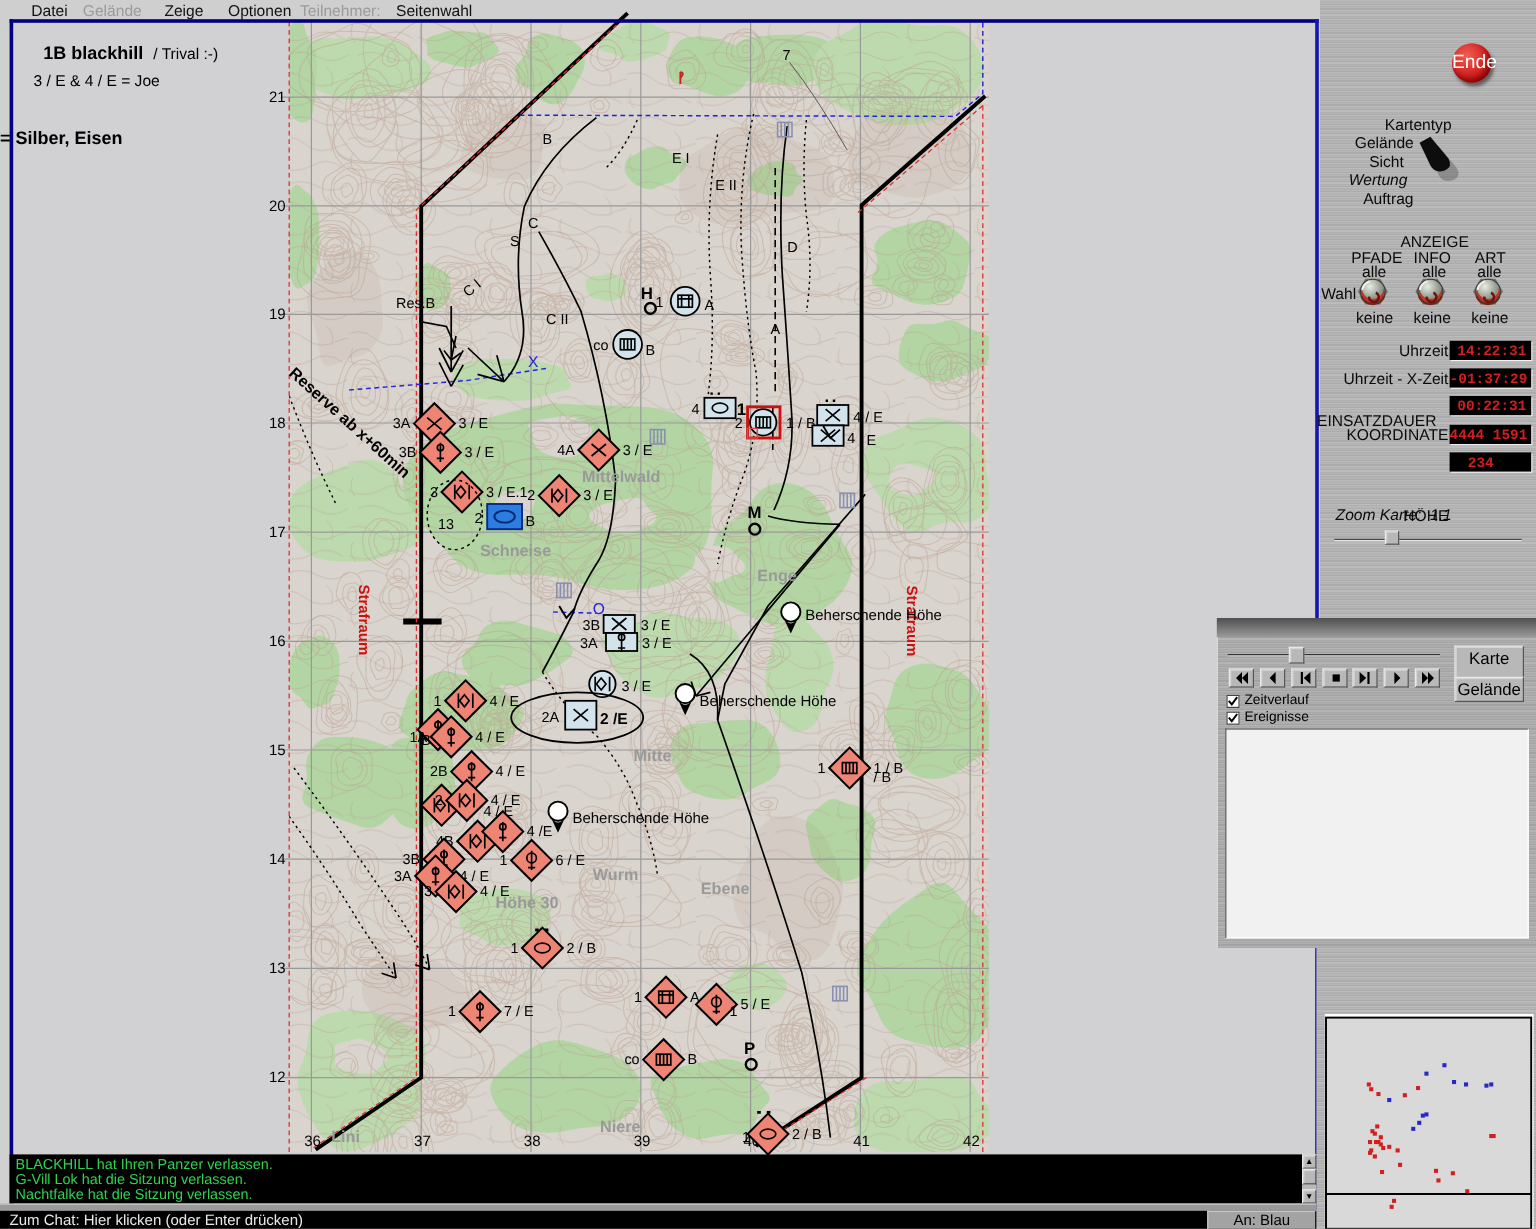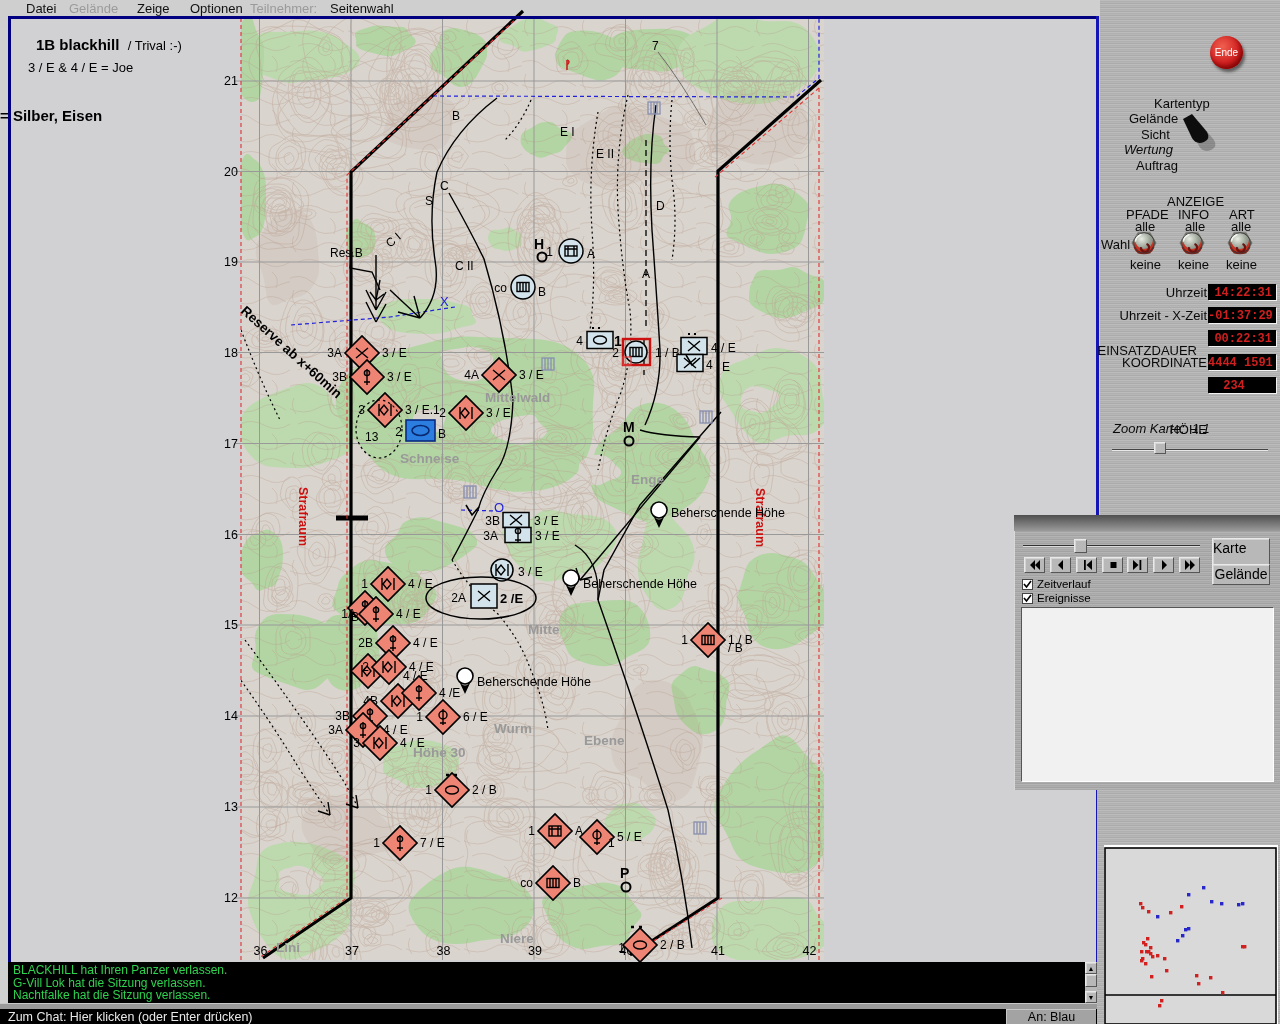--- a/index.html
+++ b/index.html
@@ -6,21 +6,21 @@
 .metal{position:absolute;background:repeating-linear-gradient(180deg,#bcbcbc 0 1px,#b0b0b0 1px 2px,#b6b6b6 2px 3px,#ababab 3px 4px);}
 .metalbg{background:repeating-linear-gradient(180deg,#b4b4b4 0 1px,#a8a8a8 1px 2px,#aeaeae 2px 3px,#a2a2a2 3px 4px);}
 #menubar{position:absolute;left:0;top:0;width:1100px;height:28px;background:#cfcfcf;font-size:13px;color:#111;}
 #menubar span{position:absolute;top:1px;}
 .gray{color:#9b9b9b;}
 #mapclient{position:absolute;left:11px;top:18px;width:1085px;height:990px;background:#d1d1d4;}
 .navy{position:absolute;background:#000080;}
 .rp{position:absolute;font-size:13px;color:#0a0a0a;white-space:nowrap;}
 .ende{position:absolute;left:1210px;top:36px;width:33px;height:33px;border-radius:50%;
  background:radial-gradient(circle at 38% 32%,#f06050,#d02020 55%,#a01010);box-shadow:2px 3px 3px rgba(60,60,60,0.7), inset -2px -3px 4px rgba(120,0,0,0.8);
- color:#fff;font-size:10px;text-align:center;line-height:33px;}
+ color:#fff;font-size:16px;text-align:center;line-height:33px;}
 .lcd{position:absolute;right:4px;width:68px;height:16px;background:#000;color:#cf1f1f;
  font:bold 12px "Liberation Mono",monospace;text-align:right;padding:2px 4px 0 0;box-shadow:1px 1px 0 #f2f2f2;white-space:nowrap;overflow:hidden;}
 .btn3d{background:#b8b8b8;border:1px solid;border-color:#e9e9e9 #565656 #565656 #e9e9e9;box-shadow:inset 1px 1px 0 #d4d4d4;}
 .cb{width:11px;height:11px;background:#fff;border:1px solid #444;line-height:5px;}
 .mt{font-size:11.5px;color:#000;}
 text{font-family:"Liberation Sans",sans-serif;}
 .ul{font:12px "Liberation Sans",sans-serif;fill:#000;}
 .ub{font:bold 14px "Liberation Sans",sans-serif;fill:#000;}
 .gn{font:12.5px "Liberation Sans",sans-serif;fill:#000;}
 .pn{font:bold 13.5px "Liberation Sans",sans-serif;fill:#999;}
@@ -1296,21 +1296,21 @@
     </svg></div>
 <div class="abs btn3d" style="left:1127px;top:557px;width:21px;height:16px;"><svg width="12" height="10" viewBox="0 0 12 10" style="margin:2px 4px">
       <path d="M1,0 L6.5,5 L1,10 Z M7.5,0 h1.8 v10 h-1.8 Z" fill="#000"></path>
     </svg></div>
 <div class="abs btn3d" style="left:1153px;top:557px;width:21px;height:16px;"><svg width="12" height="10" viewBox="0 0 12 10" style="margin:2px 4px">
       <path d="M4,0 L9,5 L4,10 Z" fill="#000"></path>
     </svg></div>
 <div class="abs btn3d" style="left:1179px;top:557px;width:21px;height:16px;"><svg width="12" height="10" viewBox="0 0 12 10" style="margin:2px 4px">
       <path d="M1,0 L6,5 L1,10 Z M6,0 L11,5 L6,10 Z" fill="#000"></path>
     </svg></div>
-<div class="abs btn3d" style="left:1212px;top:538px;width:58px;height:34px;font:14px 'Liberation Sans',sans-serif;line-height:19px;">Karte</div>
+<div class="abs btn3d" style="left:1212px;top:538px;width:58px;height:34px;text-align:center;font:14px 'Liberation Sans',sans-serif;line-height:19px;">Karte</div>
 <div class="abs btn3d" style="left:1212px;top:564px;width:58px;height:21px;text-align:center;font:14px 'Liberation Sans',sans-serif;line-height:19px;">Gelände</div>
 <div class="abs cb" style="left:1022px;top:579px;"><svg width="9" height="9" viewBox="0 0 9 9" style="margin:0">
       <path d="M1,4 L3.5,7 L8,1" stroke="#000" stroke-width="1.6" fill="none"></path>
     </svg></div>
 <div class="abs mt" style="left:1037px;top:578px;">Zeitverlauf</div>
 <div class="abs cb" style="left:1022px;top:593px;"><svg width="9" height="9" viewBox="0 0 9 9" style="margin:0">
       <path d="M1,4 L3.5,7 L8,1" stroke="#000" stroke-width="1.6" fill="none"></path>
     </svg></div>
 <div class="abs mt" style="left:1037px;top:592px;">Ereignisse</div>
 <div class="abs" style="left:1021px;top:607px;width:253px;height:175px;background:#f1f1f1;border:1px solid #555;border-right-color:#fff;border-bottom-color:#fff;"></div>

